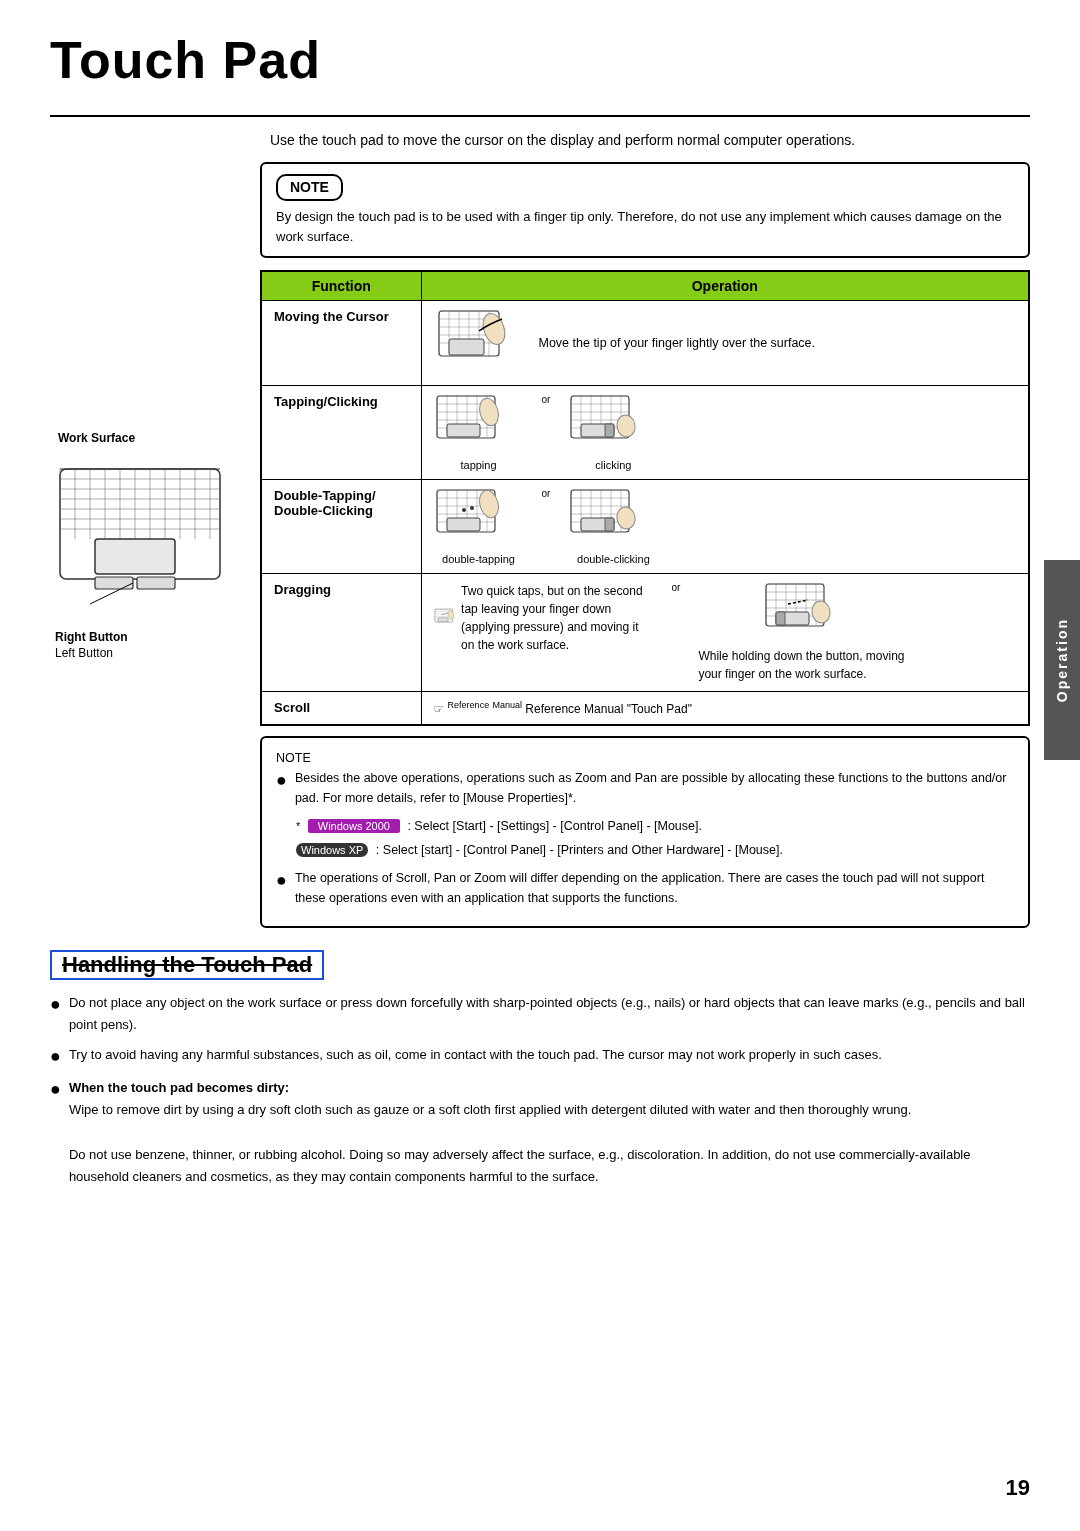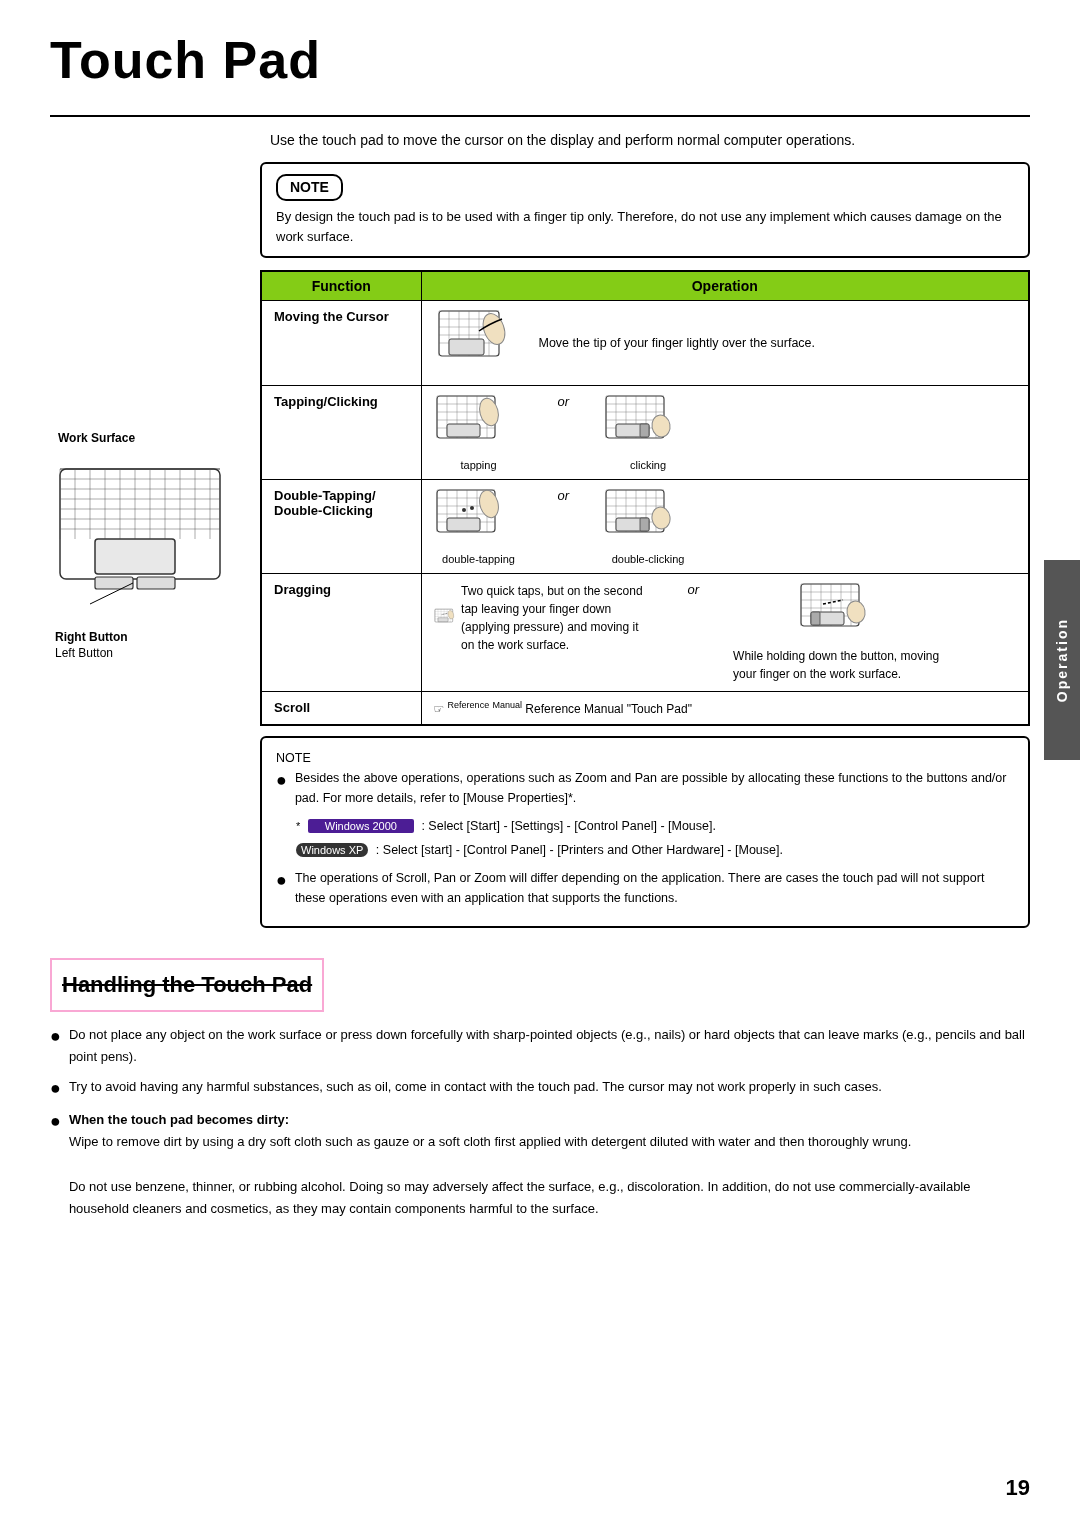--- a/index.html
+++ b/index.html
@@ -101,23 +101,22 @@
       align-items: center;
       gap: 10px;
     }
 
     .operation-desc {
       font-size: 12.5px;
       line-height: 1.5;
     }
 
     .or-text {
-      font-size: 13px;
-      font-style: italic;
-      margin: 0 24px;
+      font-size: 10px;
+      margin: 0 8px;
     }
 
     .label-below {
       font-size: 11px;
       text-align: center;
       display: block;
     }
 
     
     .side-tab {
@@ -145,45 +144,45 @@
     .note-box2 {
       border: 2px solid #000;
       border-radius: 6px;
       padding: 10px 14px;
       margin-top: 10px;
       font-size: 12.5px;
       line-height: 1.6;
     }
 
     .windows-badge {
-      background: #4c1d95;
+      background: #a21caf;
       color: #fff;
       font-size: 11px;
-      padding: 1px 17px;
+      padding: 1px 10px;
       border-radius: 2px;
       margin-right: 4px;
     }
 
     .windows-badge-xp {
       background: #333;
       color: #fff;
       font-size: 11px;
       padding: 1px 5px;
       border-radius: 7px;
       margin-right: 4px;
     }
 
     
     .handling-title {
       font-size: 22px;
       font-weight: bold;
-      margin: 20px 0 12px 0;
-      border: 2px solid #f9a8d4;
+      margin: 12px 0 12px 0;
+      border: 2px solid #1d4ed8;
       display: inline-block;
-      padding: 12px 10px;
+      padding: 0 10px;
       text-decoration: line-through;
     }
 
     .bullet-section {
       font-size: 13px;
       line-height: 1.7;
     }
 
     .bullet-item {
       display: flex;

